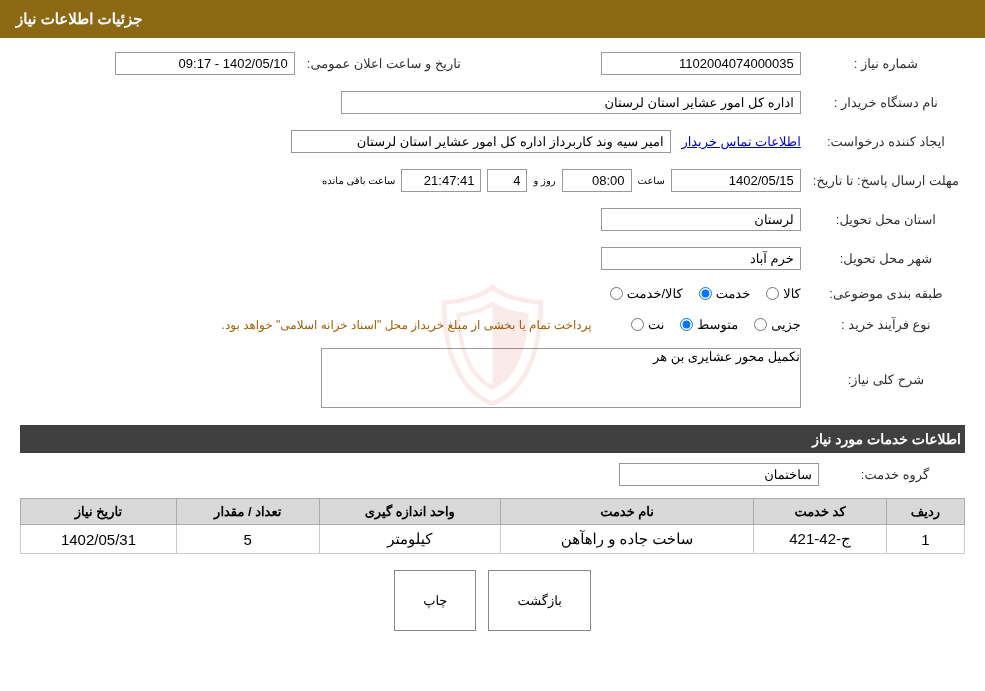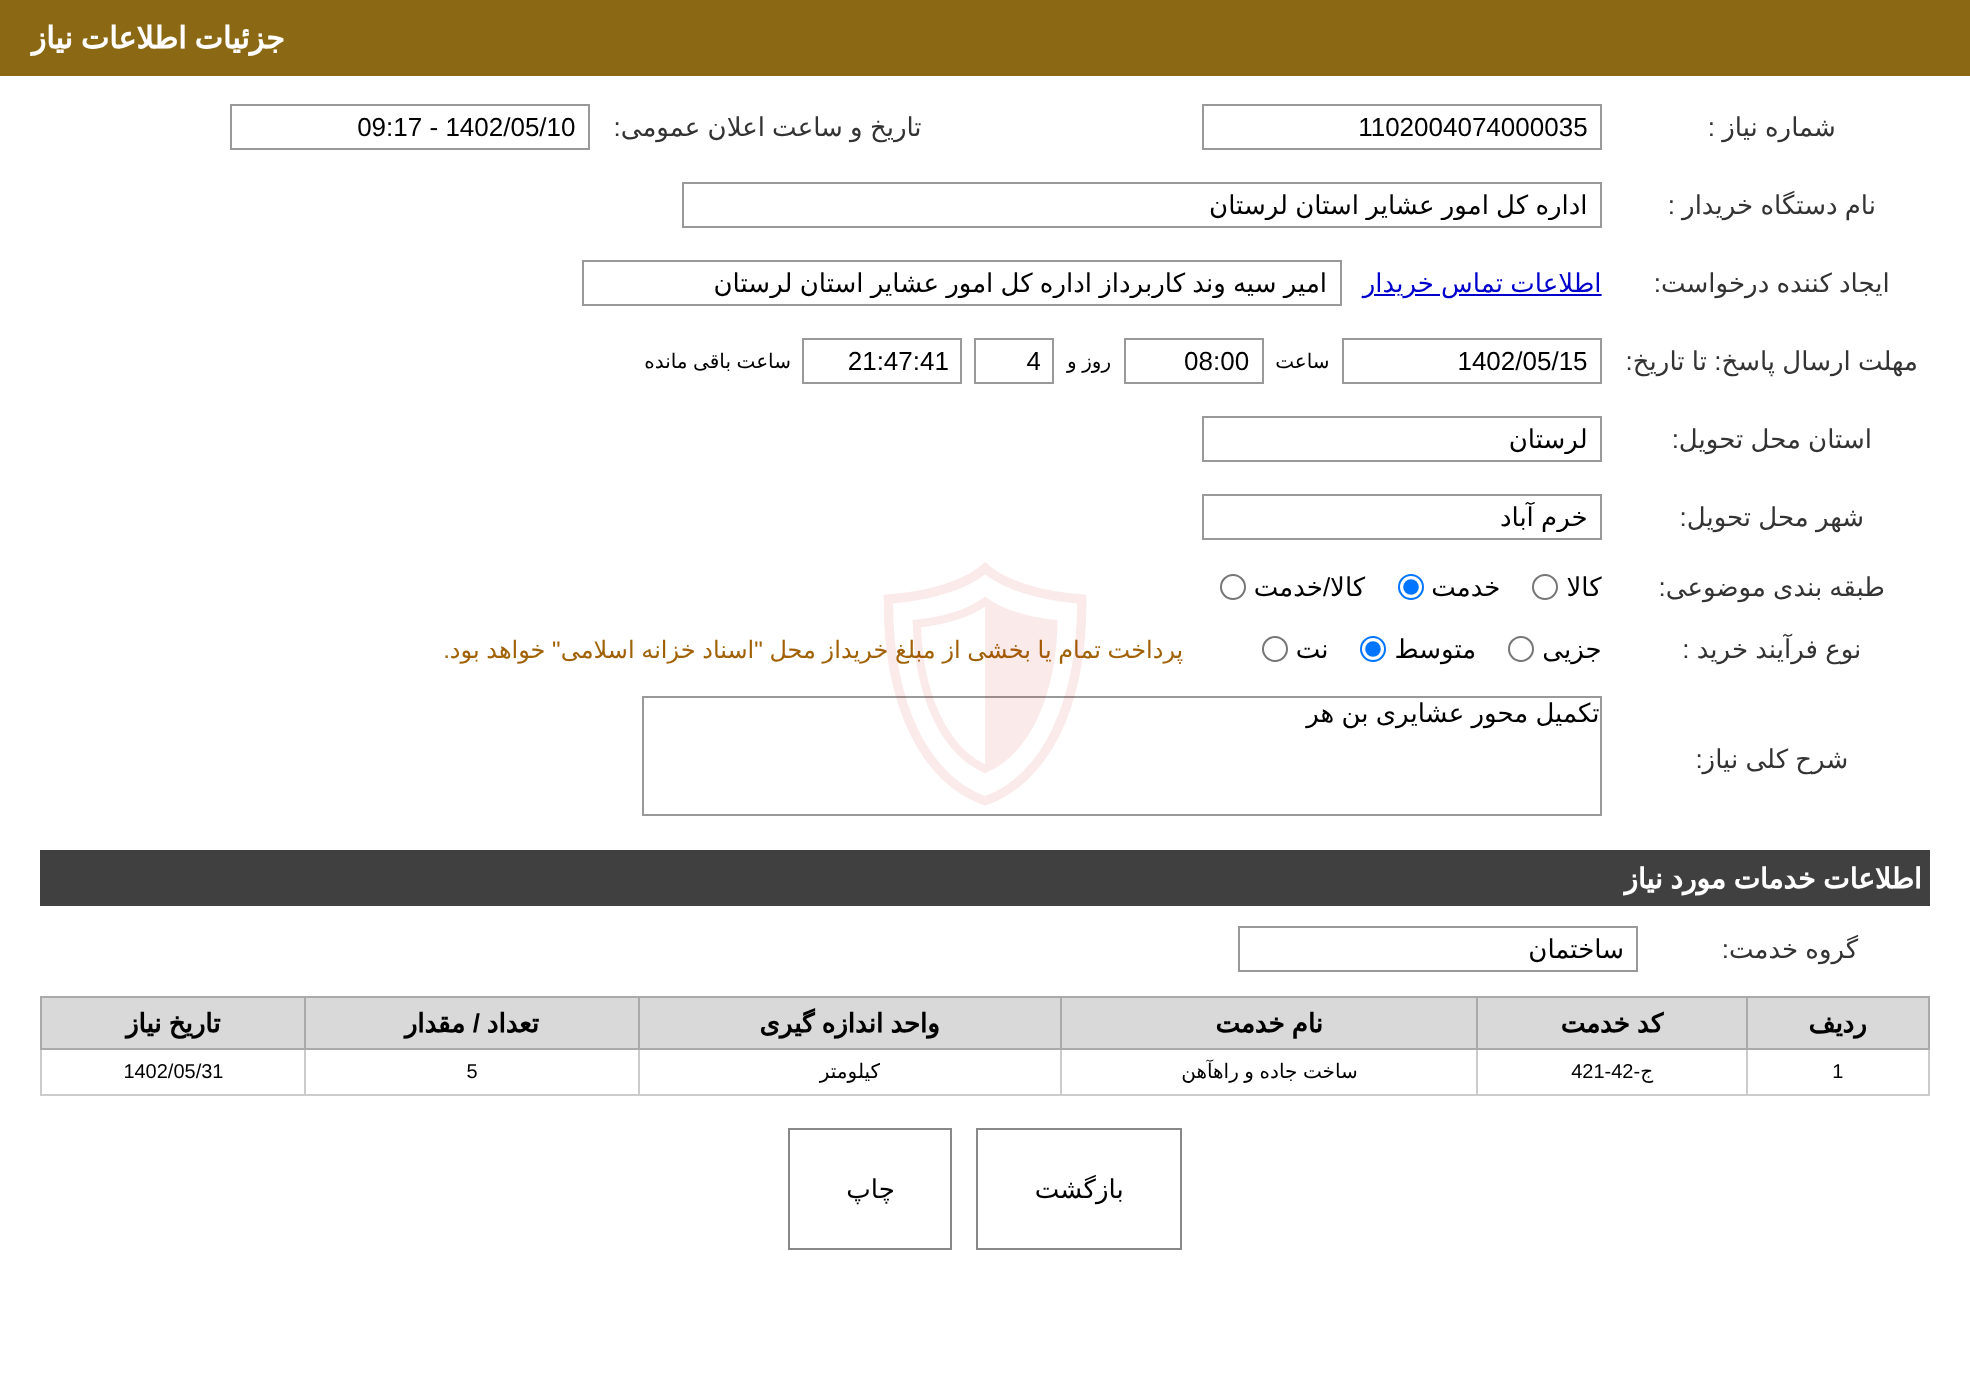--- a/index.html
+++ b/index.html
@@ -118,21 +118,21 @@
       background: #d9d9d9;
       border: 1px solid #aaa;
       padding: 5px 8px;
       text-align: center;
       font-size: 13px;
     }
     .services-table td {
       border: 1px solid #ccc;
       padding: 5px 8px;
       text-align: center;
-      font-size: 10px;
+      font-size: 15px;
     }
     .services-table tr:nth-child(even) td {
       background: #f9f9f9;
     }
     
     .buyer-desc-area {
       border: 1px solid #999;
       width: 480px;
       height: 70px;
       display: block;

